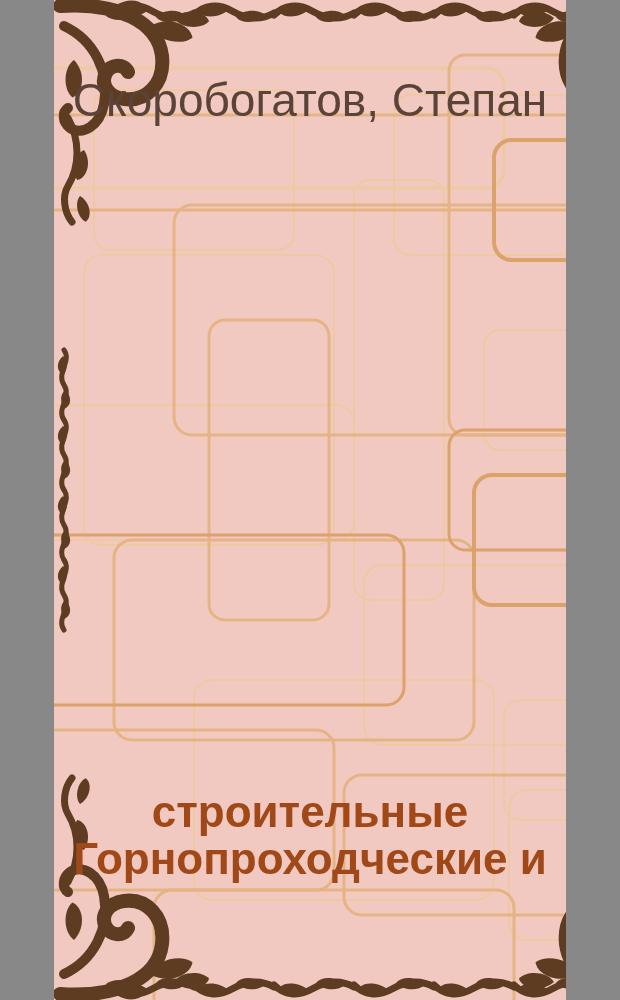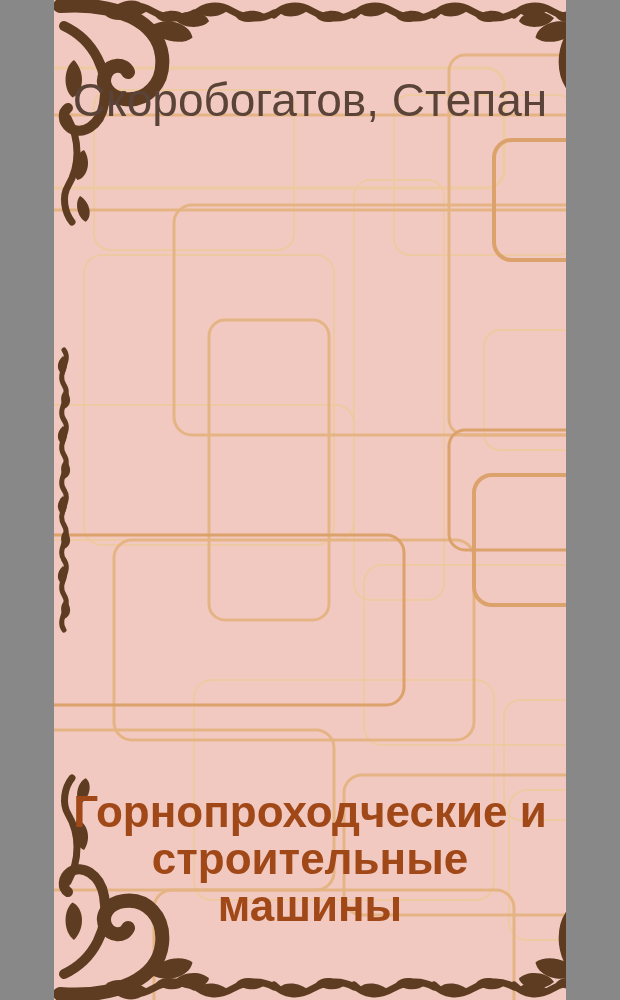--- a/index.html
+++ b/index.html
@@ -145,18 +145,17 @@
     <g>
       <use href="#corner" transform="translate(620,1000) scale(-1,-1)"></use>
     </g>
   </svg>
 
   <div class="author">
     <div class="line">Скоробогатов, Степан</div>
   </div>
 
   <div class="title">
+    <div class="line">строительные</div>
     <div class="line">Горнопроходческие и</div>
-    <div class="line">строительные</div>
-    <div class="line">машины</div>
   </div>
 
 </div>
 
 </body></html>

